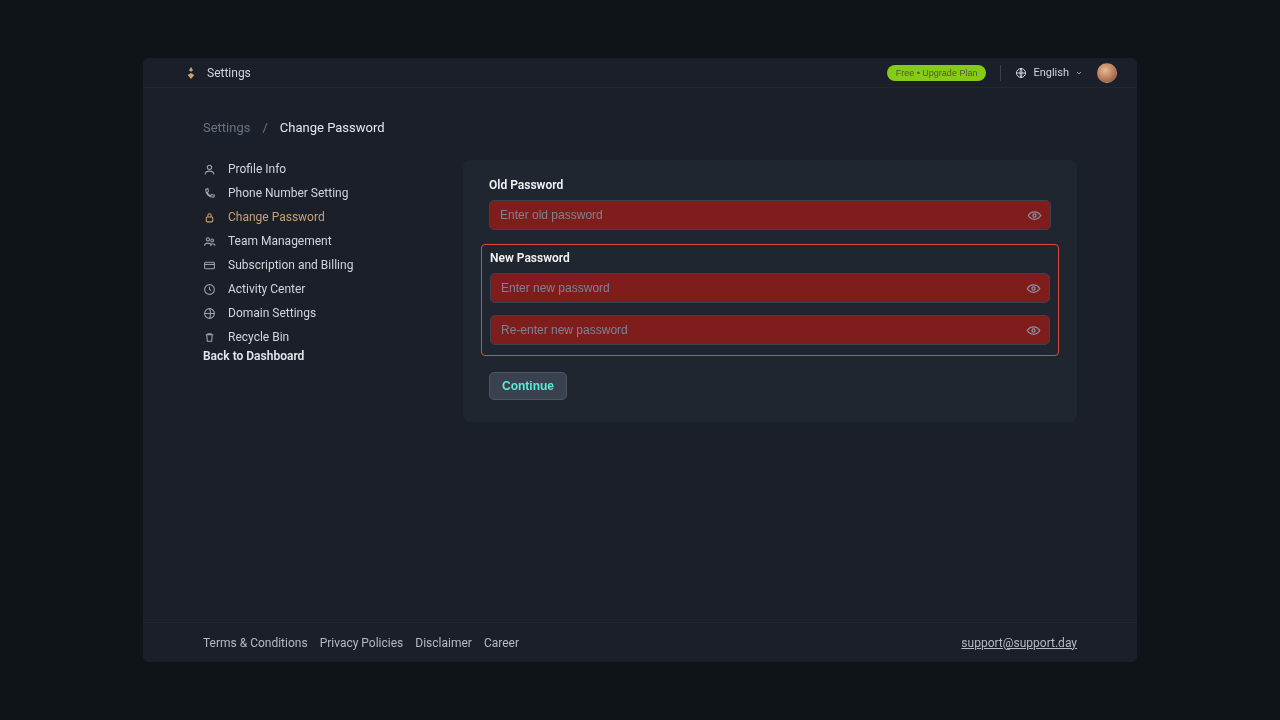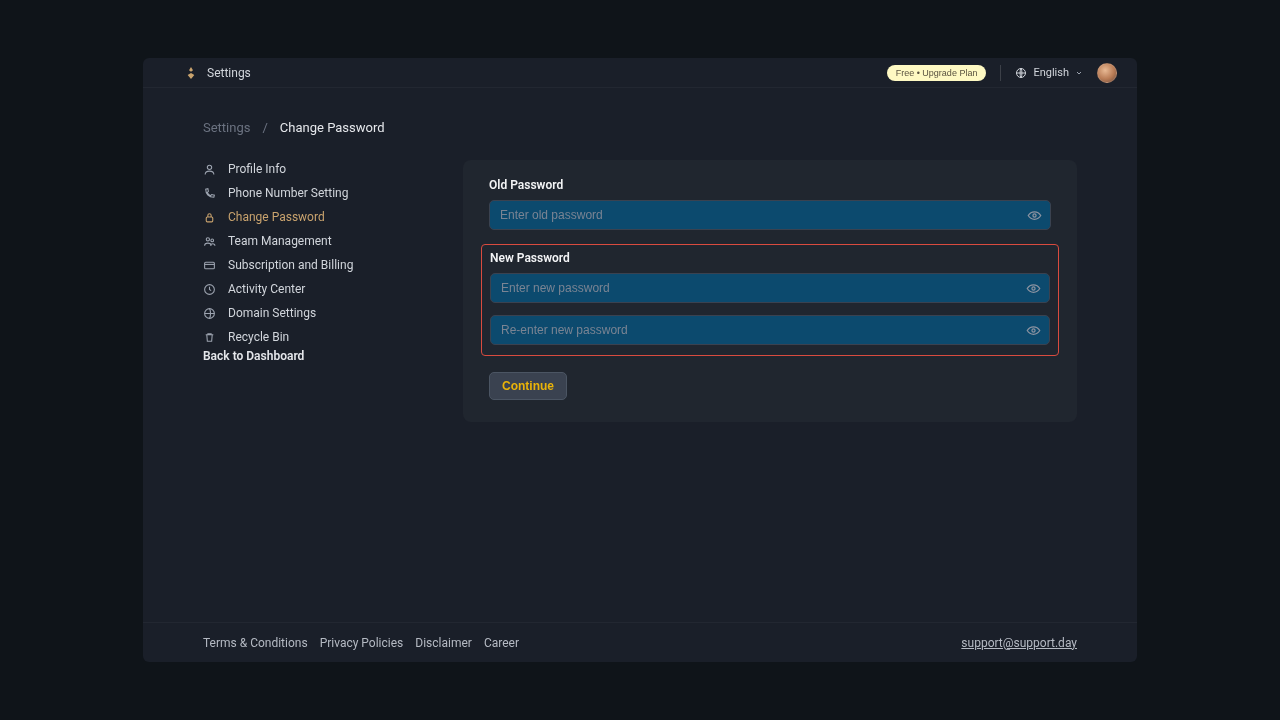--- a/index.html
+++ b/index.html
@@ -33,21 +33,21 @@
     border-bottom: 1px solid rgba(255,255,255,0.04);
   }
   .logo {
     width: 16px; height: 16px;
     margin-right: 8px;
     color: #c9a36e;
   }
   .header-title { font-size: 12px; color: #d1d5db; }
   .header-right { margin-left: auto; display: flex; align-items: center; gap: 14px; }
   .upgrade-pill {
-    background: #fef9c3;
+    background: #84cc16;
     color: #5a5340;
     font-size: 9px;
     font-weight: 500;
     padding: 3px 9px;
     border-radius: 9px;
     border: none;
     cursor: pointer;
   }
   .v-divider { width: 1px; height: 16px; background: rgba(255,255,255,0.15); }
   .lang { display: flex; align-items: center; gap: 6px; font-size: 11px; color: #d1d5db; cursor: pointer; }
@@ -115,42 +115,42 @@
   .label {
     font-size: 12px;
     font-weight: 600;
     color: #f3f4f6;
     margin-bottom: 8px;
     display: block;
   }
   .input-wrap { position: relative; }
   .text-input {
     width: 100%;
-    background: #0c4a6e;
+    background: #7f1d1d;
     border: 1px solid #3a4250;
     border-radius: 5px;
     padding: 7px 36px 7px 10px;
     font-size: 12px;
     color: #e5e7eb;
     outline: none;
   }
   .text-input::placeholder { color: #7a8493; }
   .eye-btn {
     position: absolute;
     right: 8px; top: 50%; transform: translateY(-50%);
     width: 18px; height: 18px;
     display: flex; align-items: center; justify-content: center;
     background: none; border: none; cursor: pointer;
     color: #8b93a1;
   }
   .eye-btn svg { width: 15px; height: 15px; }
 
   .continue-btn {
     background: #3a4250;
-    color: #eab308;
+    color: #5eead4;
     border: 1px solid #4b5563;
     border-radius: 5px;
     padding: 6px 12px;
     font-size: 12px;
     font-weight: 600;
     cursor: pointer;
     margin-top: 4px;
   }
 
   

